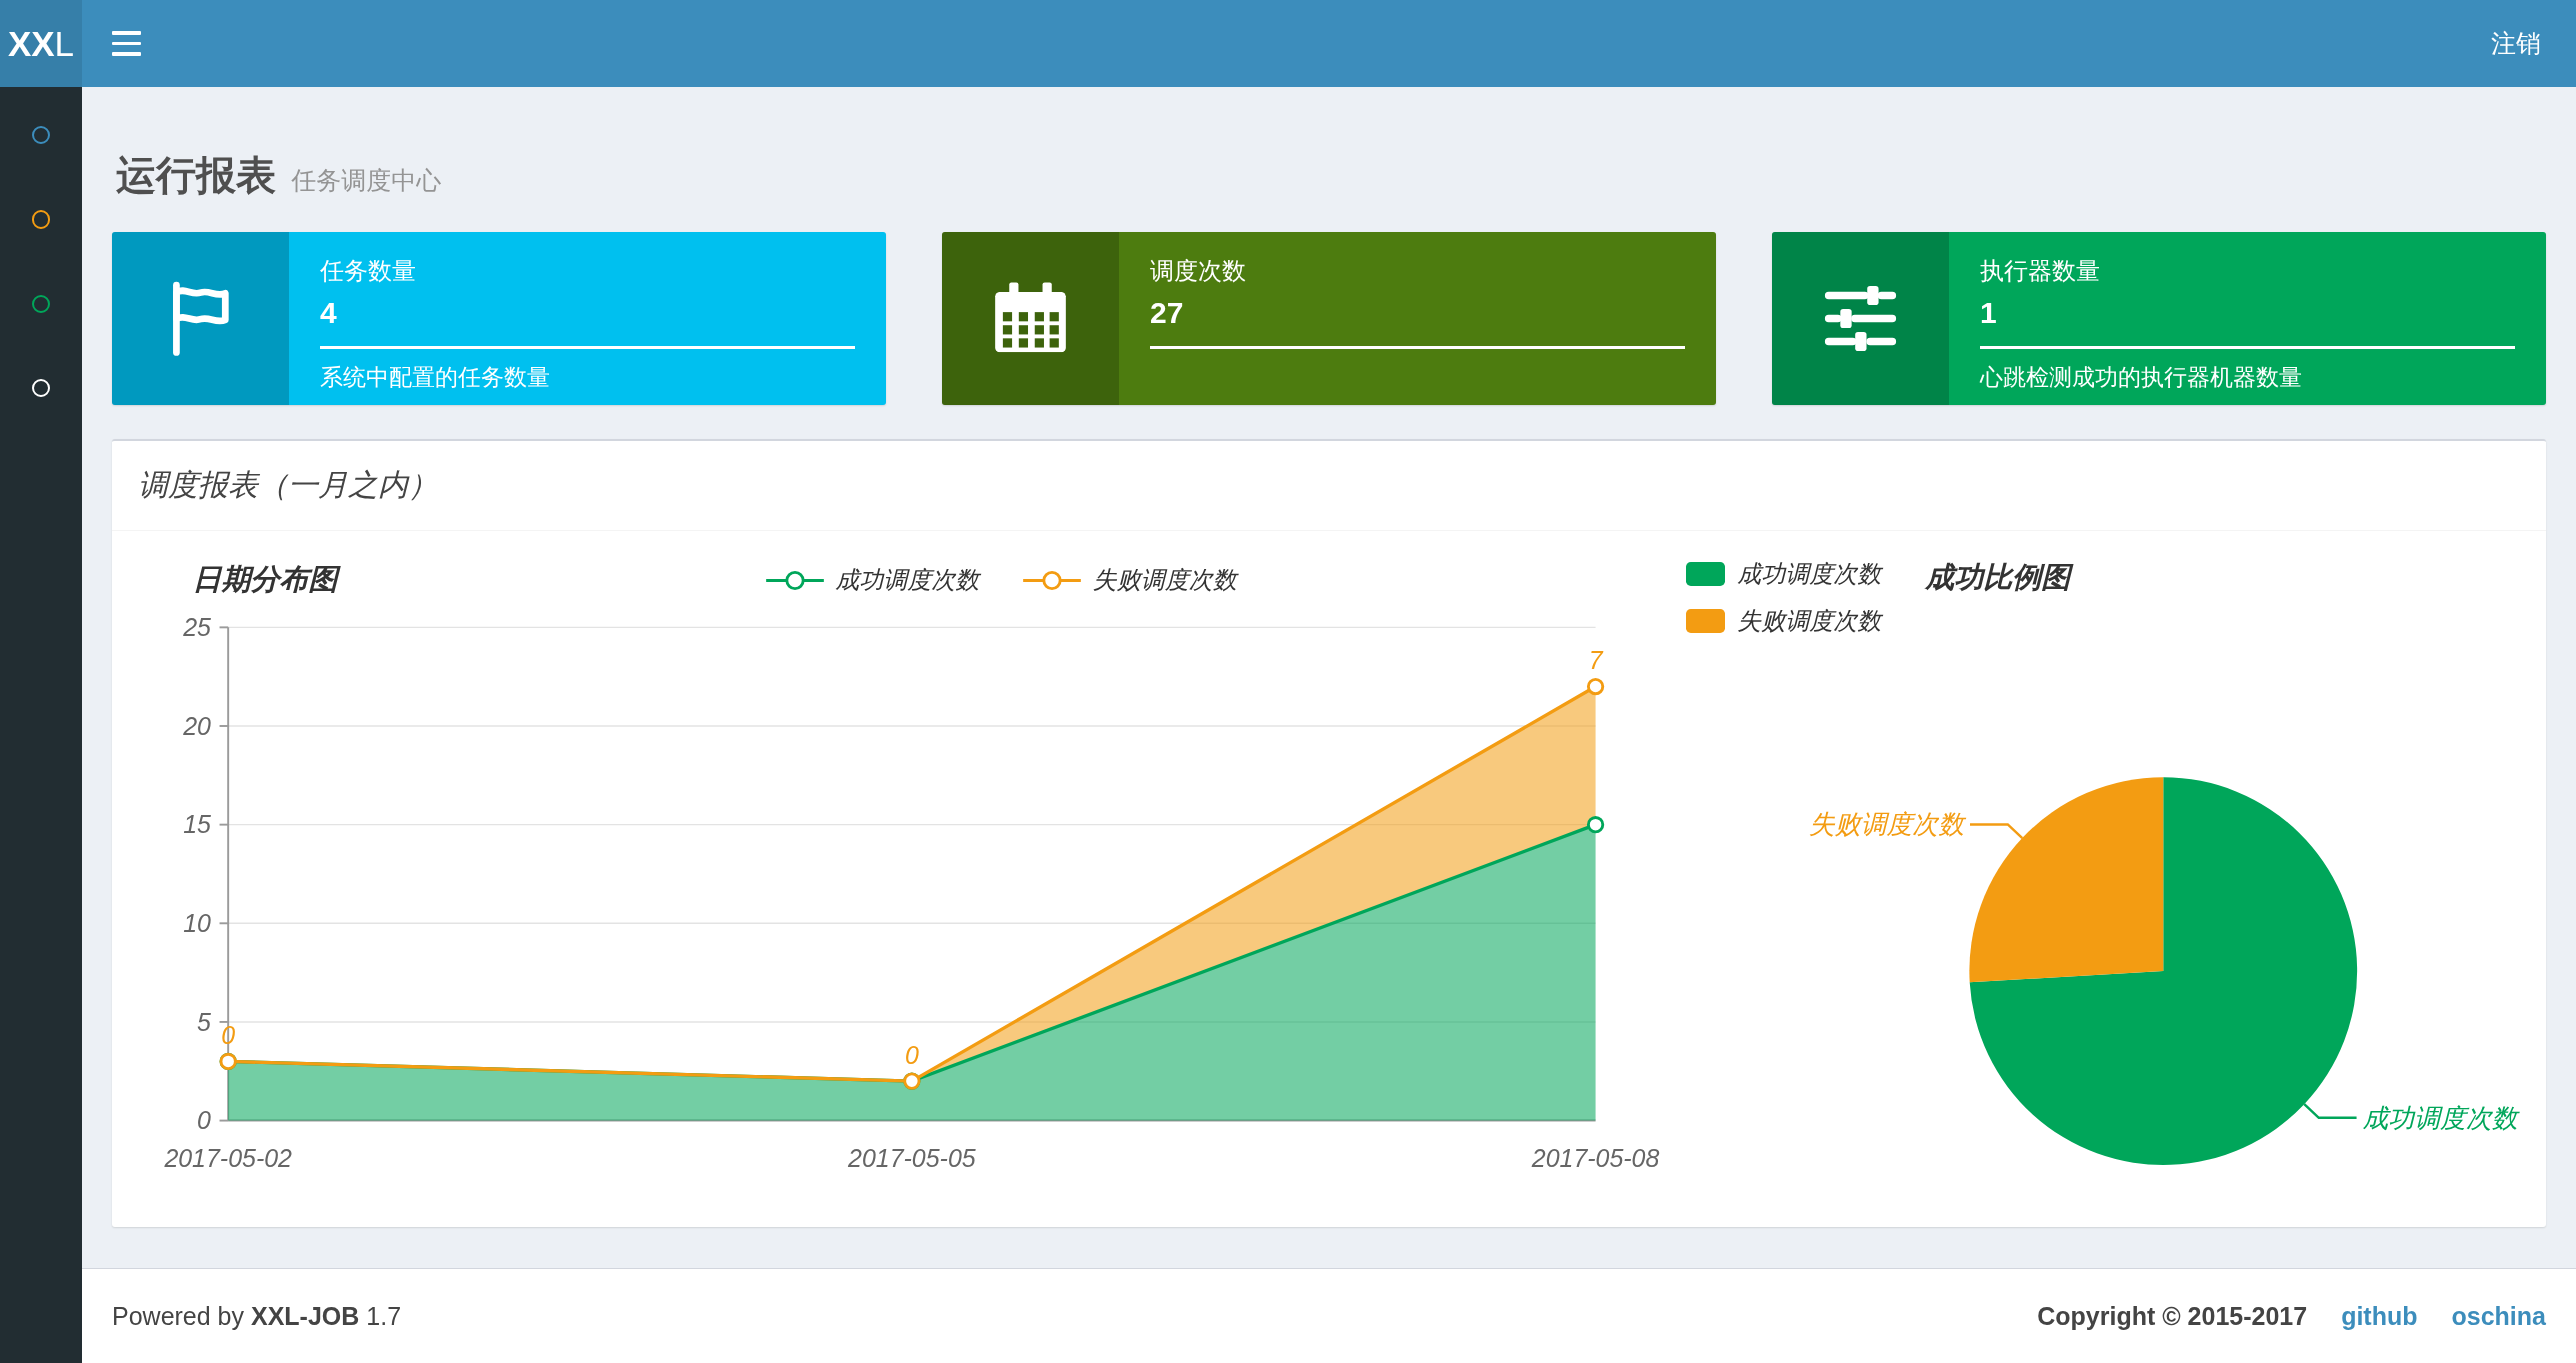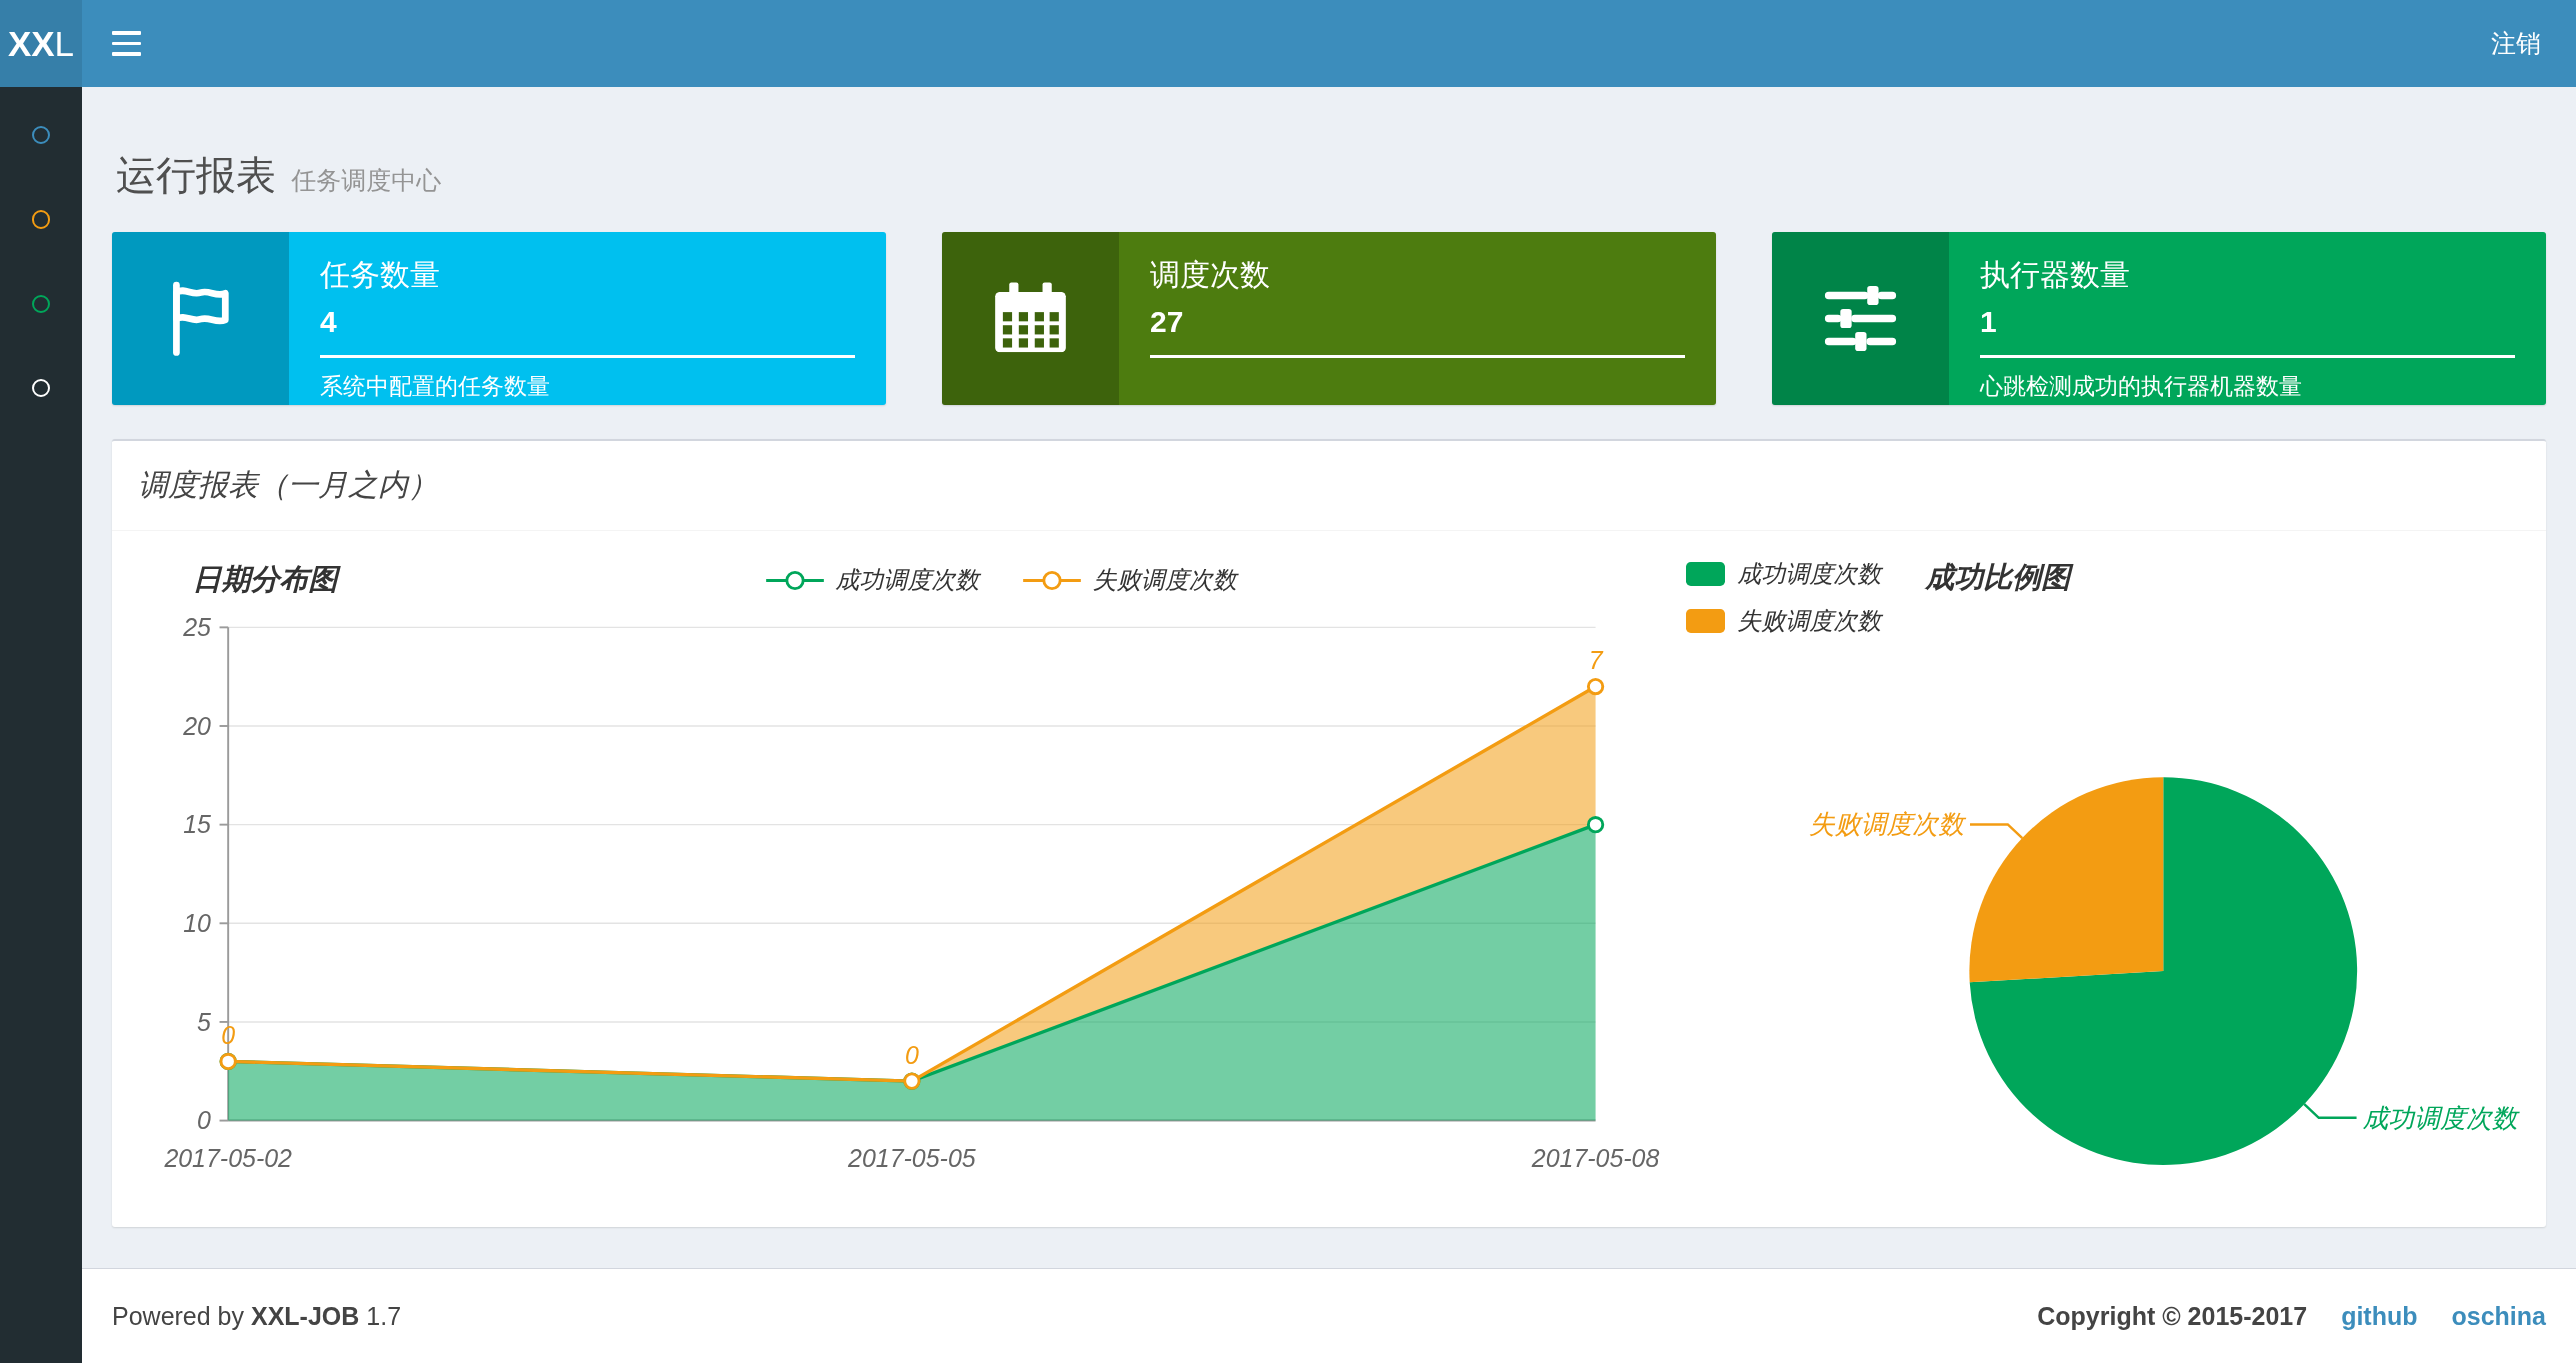--- a/index.html
+++ b/index.html
@@ -18,31 +18,31 @@
   .nav-spacer{flex:1;}
   .logout{color:#fff;font-size:25px;display:flex;align-items:center;padding:0 35px;cursor:pointer;text-decoration:none;}
   
   .main{flex:1;display:flex;min-height:0;}
   .sidebar{width:82px;background:#222d32;display:flex;flex-direction:column;align-items:center;padding-top:39px;gap:66px;flex:0 0 auto;}
   .side-item{display:block;cursor:pointer;}
   .circle-icon{display:block;width:18.3px;height:18.3px;border-radius:50%;border:2.9px solid #fff;box-sizing:border-box;}
   .right-col{flex:1;display:flex;flex-direction:column;min-width:0;}
   .content{flex:1;padding:0 30px;overflow:hidden;}
   .content-header{padding:35px 3.9px 29px;display:flex;align-items:baseline;gap:15.4px;}
-  .content-header h1{margin:0;font-size:40px;font-weight:400;color:#4f4f4f;}
+  .content-header h1{margin:0;font-size:40px;font-weight:700;color:#4f4f4f;}
   .content-header .subtitle{font-size:25px;color:#949494;margin-top:42px;}
   
   .info-row{display:flex;gap:56px;}
   .info-box{flex:1;height:173px;border-radius:2.9px;display:flex;color:#fff;box-shadow:0 1px 1.9px rgba(0,0,0,0.12);}
   .bg-aqua{background:#00c0ef;}
   .bg-orange{background:#4d7c0f;}
   .bg-green{background:#00a65a;}
   .info-icon{width:177px;background:rgba(0,0,0,0.2);display:flex;align-items:center;justify-content:center;border-radius:2.9px 0 0 2.9px;flex:0 0 auto;}
   .info-content{flex:1;padding:23px 31px 0;}
-  .info-label{font-size:30px;}
+  .info-label{font-size:24px;}
   .info-value{font-size:30px;font-weight:700;margin-top:8.7px;}
   .info-line{height:2.9px;background:#fff;margin:16.4px 0 13.5px;}
   .info-desc{font-size:23px;}
   
   .panel{margin-top:34px;background:#fff;border-top:2.9px solid #d2d6de;border-radius:2.9px;box-shadow:0 1px 1.9px rgba(0,0,0,0.12);font-style:italic;}
   .panel-header{padding:24px 26px;font-size:30px;color:#444;border-bottom:1px solid #f4f4f4;}
   .panel-body{display:flex;padding:21px 25px 27px;}
   .line-chart-wrap{width:64%;min-width:0;}
   .chart-header{display:flex;align-items:center;height:56px;padding-left:13.5px;}
   .chart-title{font-size:29px;font-weight:700;color:#333;margin-left:42px;}

